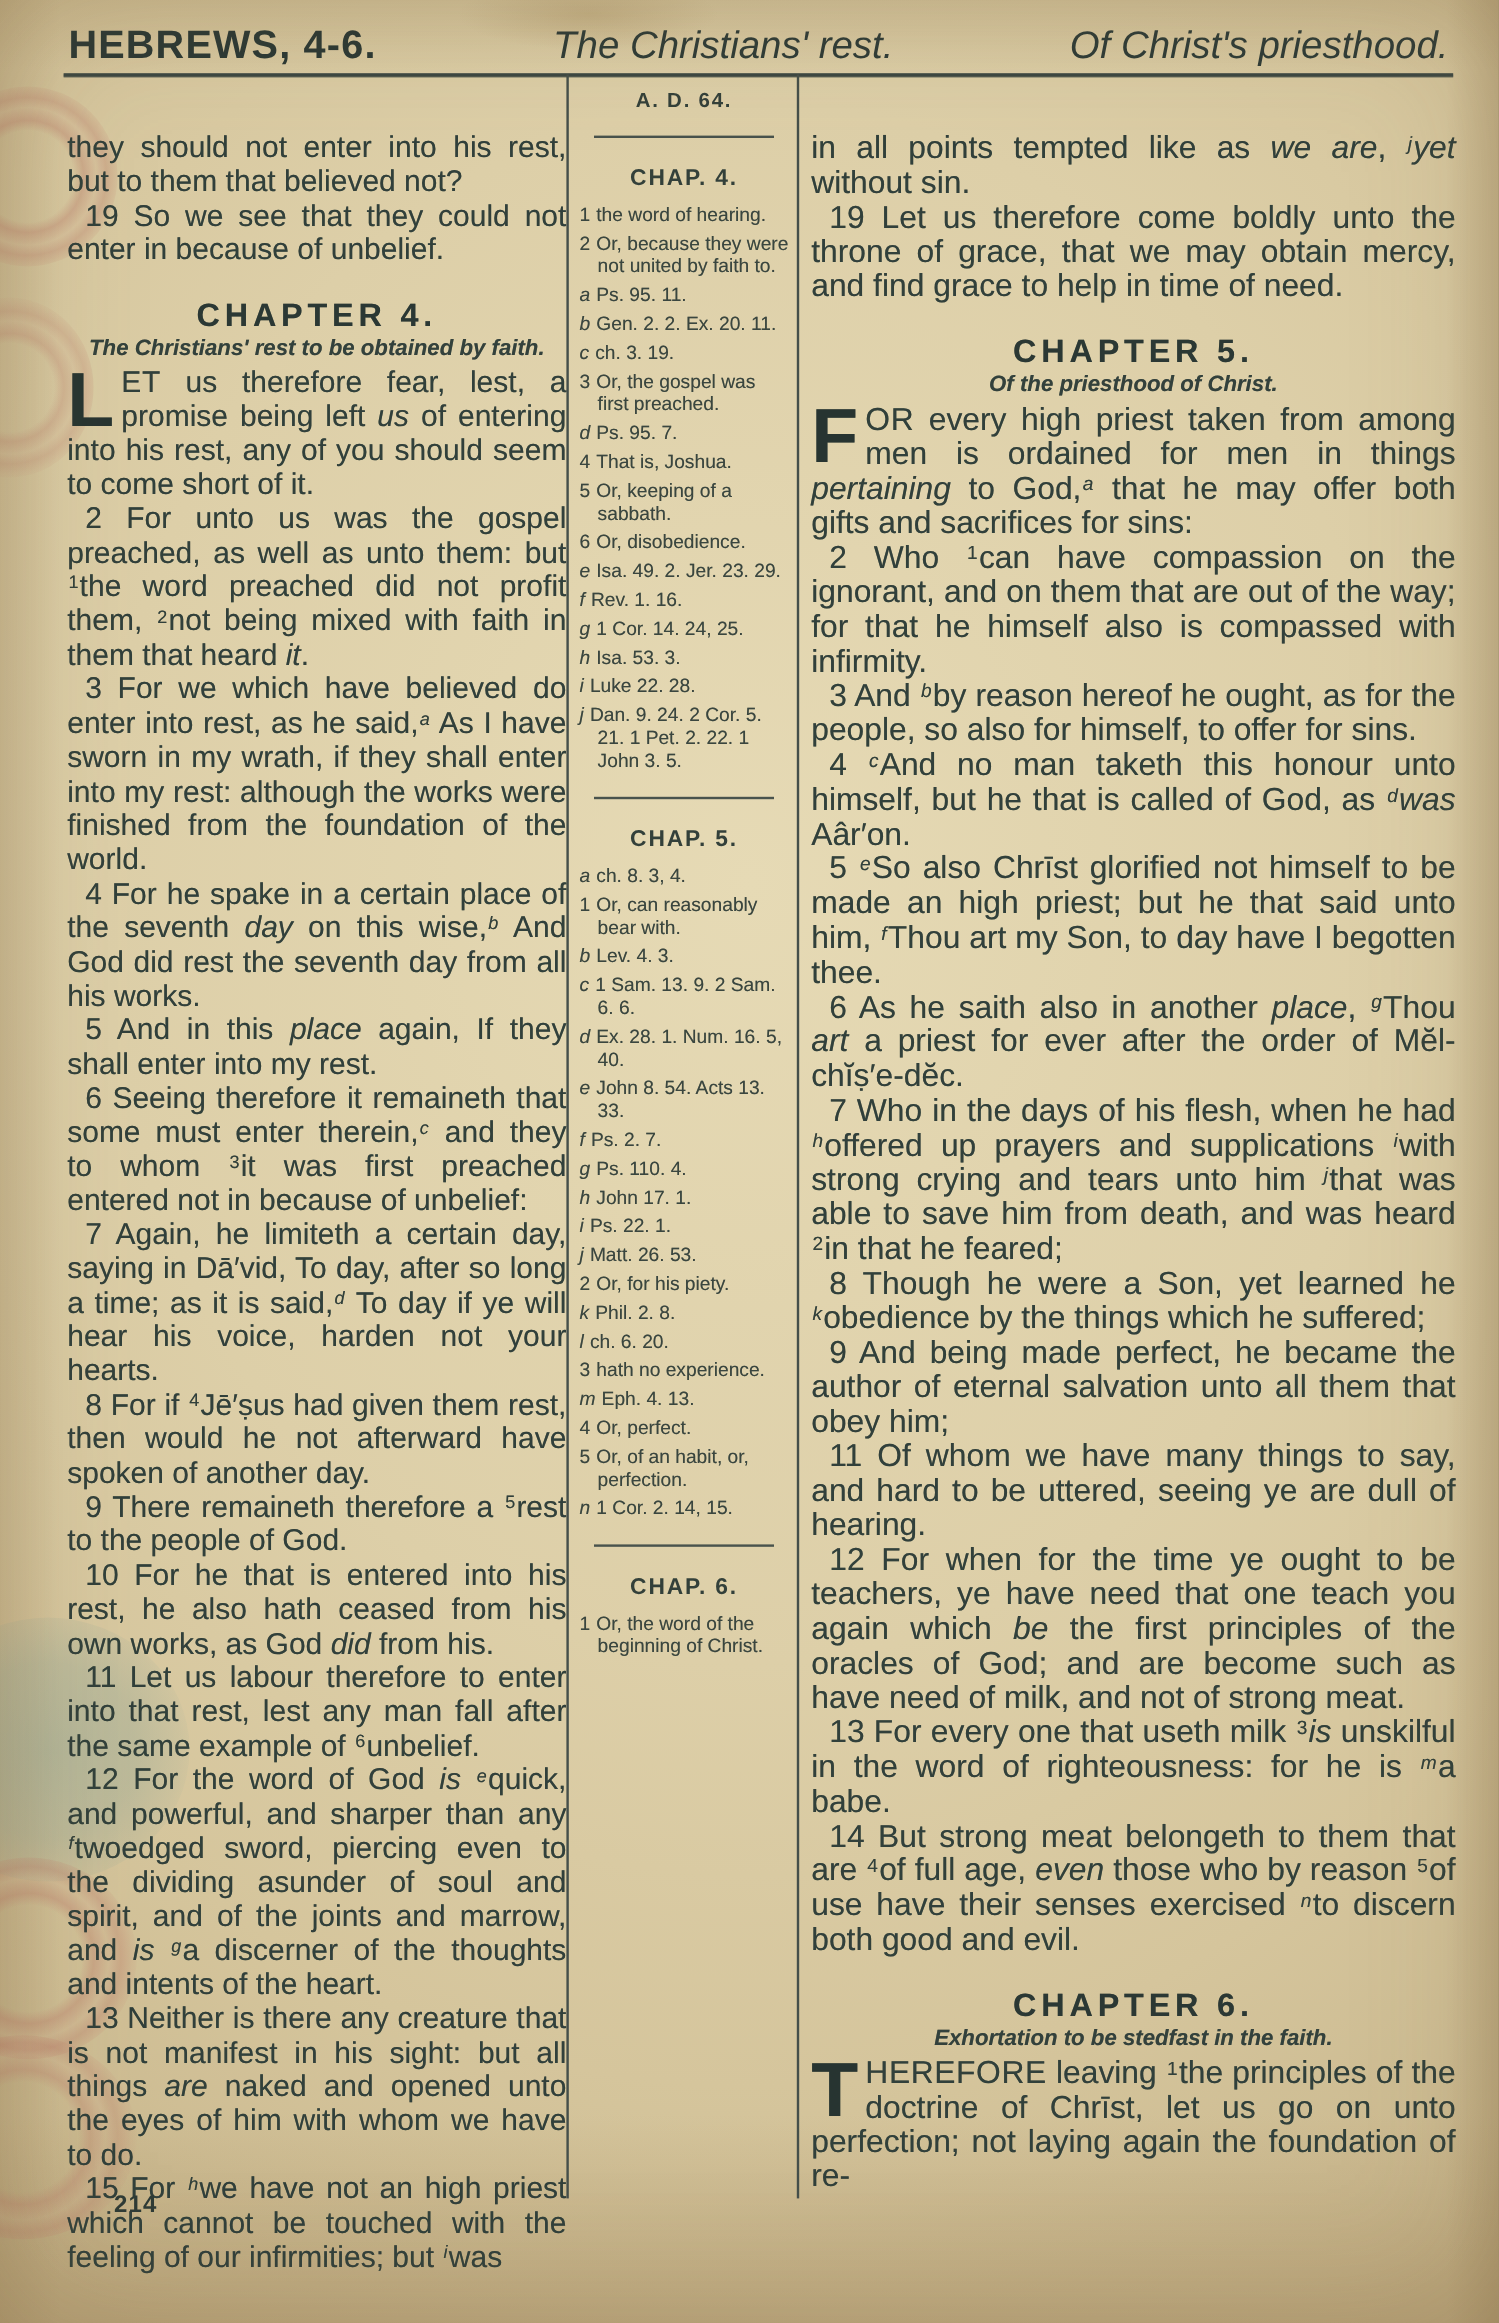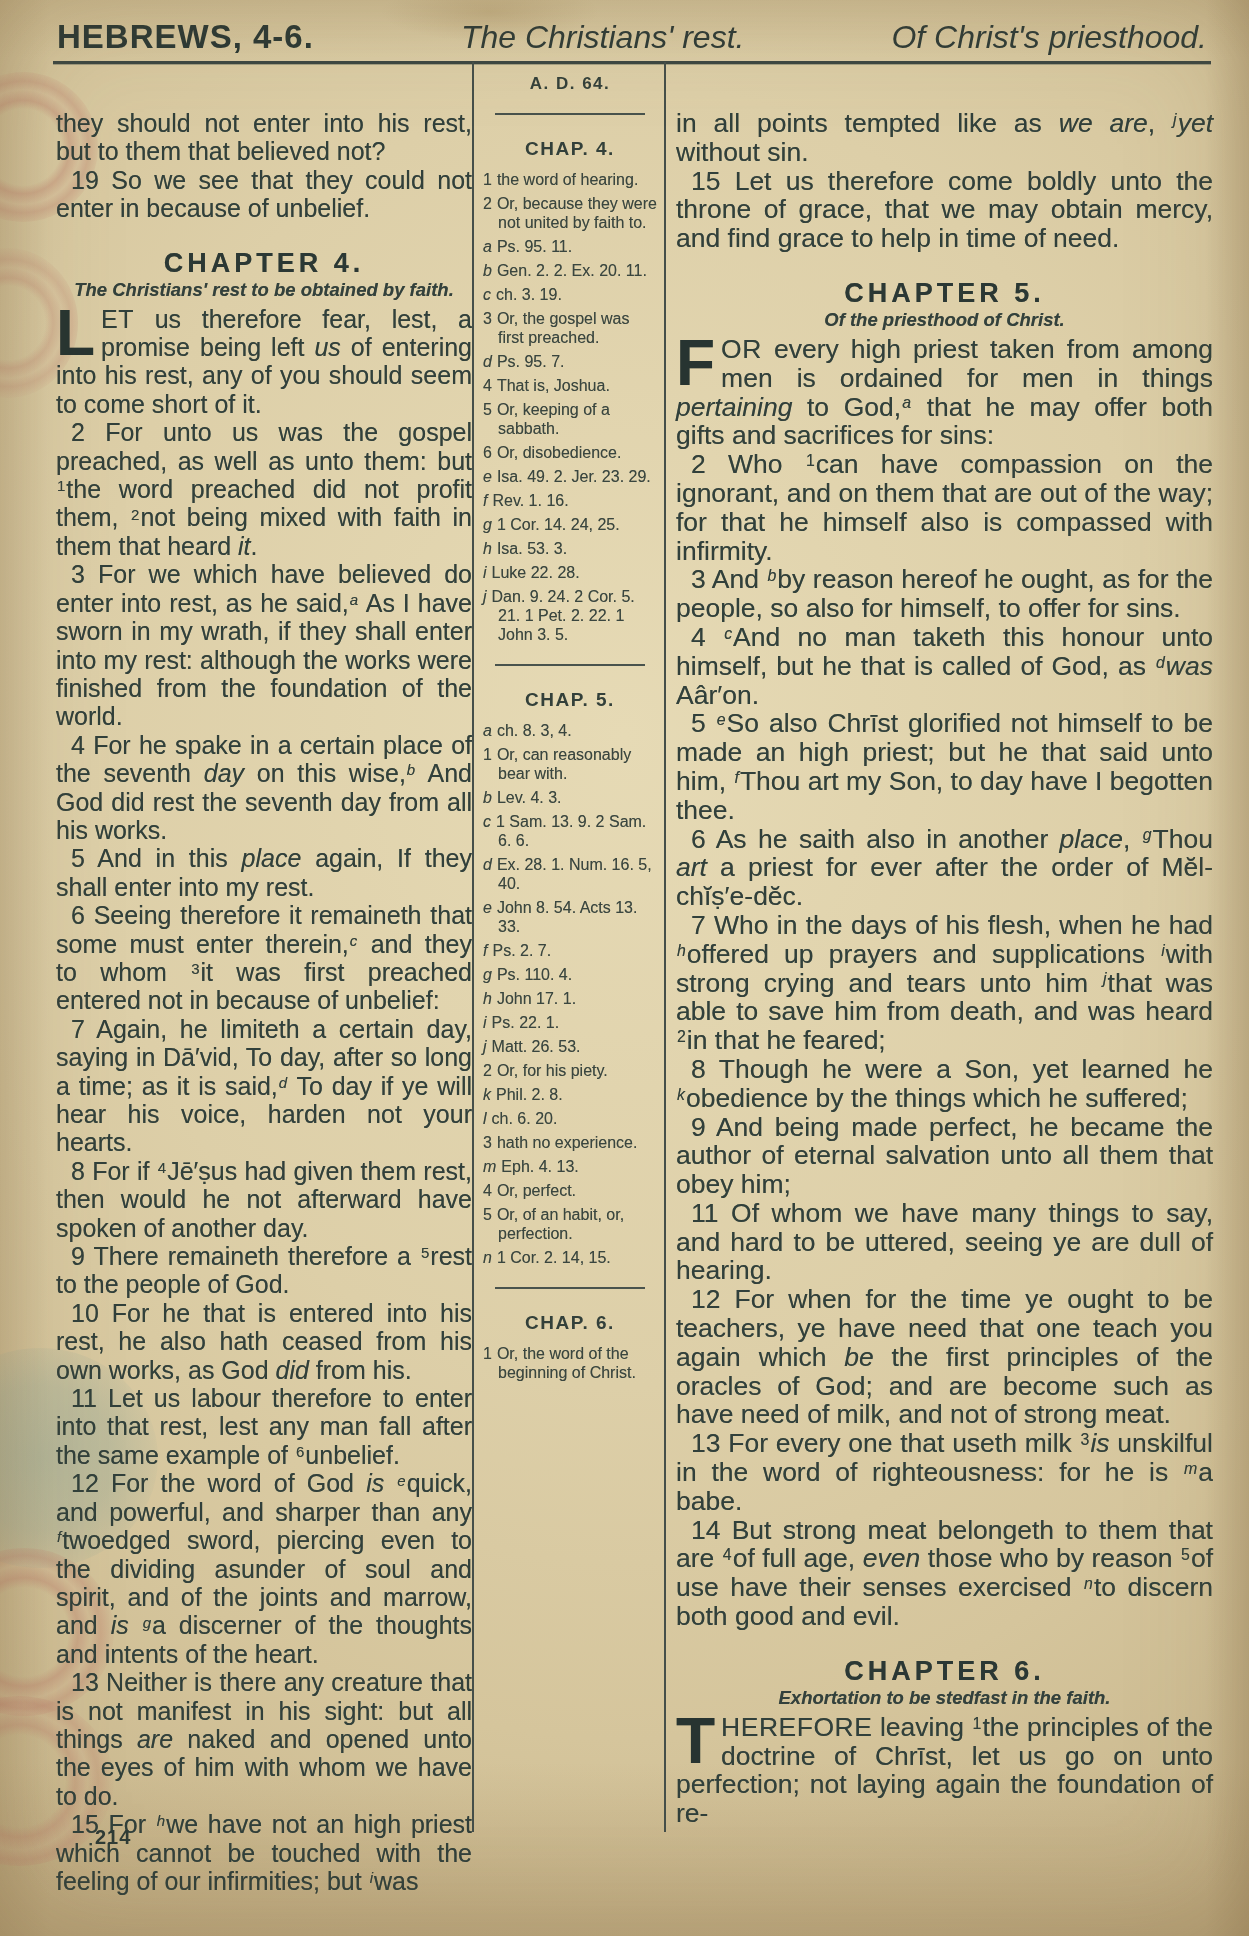--- a/index.html
+++ b/index.html
@@ -169,21 +169,21 @@
       <div class="cc-note"><span class="m letter">m</span><span class="t">Eph. 4. 13.</span></div>
       <div class="cc-note"><span class="m num">4</span><span class="t">Or, perfect.</span></div>
       <div class="cc-note"><span class="m num">5</span><span class="t">Or, of an habit, or, perfection.</span></div>
       <div class="cc-note"><span class="m letter">n</span><span class="t">1 Cor. 2. 14, 15.</span></div>
       <div class="cc-rule"></div>
       <div class="cc-chap">CHAP. 6.</div>
       <div class="cc-note"><span class="m num">1</span><span class="t">Or, the word of the beginning of Christ.</span></div>
     </div>
   <div class="col col-right" id="col-right">
       <p class="blk cont">in all points tempted like as <em>we are</em>, <sup class="l">j</sup><em>yet</em> without sin.</p>
-      <p class="blk verse">15 Let us therefore come boldly unto the throne of grace, that we may obtain mercy, and find grace to help in time of need.</p>
+      <p class="blk verse">19 Let us therefore come boldly unto the throne of grace, that we may obtain mercy, and find grace to help in time of need.</p>
       <p class="blk chapter">CHAPTER 5.</p>
       <p class="blk subtitle">Of the priesthood of Christ.</p>
       <p class="blk dropcap"><span class="cap">F</span><span class="lead">OR</span> every high priest taken from among men is ordained for men in things <em>pertaining</em> to God,<sup class="l">a</sup> that he may offer both gifts and sacrifices for sins:</p>
       <p class="blk verse">2 Who <sup class="n">1</sup>can have compassion on the ignorant, and on them that are out of the way; for that he himself also is compassed with infirmity.</p>
       <p class="blk verse">3 And <sup class="l">b</sup>by reason hereof he ought, as for the people, so also for himself, to offer for sins.</p>
       <p class="blk verse">4 <sup class="l">c</sup>And no man taketh this honour unto himself, but he that is called of God, as <sup class="l">d</sup><em>was</em> Aâr′on.</p>
       <p class="blk verse">5 <sup class="l">e</sup>So also Chrīst glorified not himself to be made an high priest; but he that said unto him, <sup class="l">f</sup>Thou art my Son, to day have I begotten thee.</p>
       <p class="blk verse">6 As he saith also in another <em>place</em>, <sup class="l">g</sup>Thou <em>art</em> a priest for ever after the order of Mĕl-chĭṣ′e-dĕc.</p>
       <p class="blk verse">7 Who in the days of his flesh, when he had <sup class="l">h</sup>offered up prayers and supplications <sup class="l">i</sup>with strong crying and tears unto him <sup class="l">j</sup>that was able to save him from death, and was heard <sup class="n">2</sup>in that he feared;</p>
       <p class="blk verse">8 Though he were a Son, yet learned he <sup class="l">k</sup>obedience by the things which he suffered;</p>

